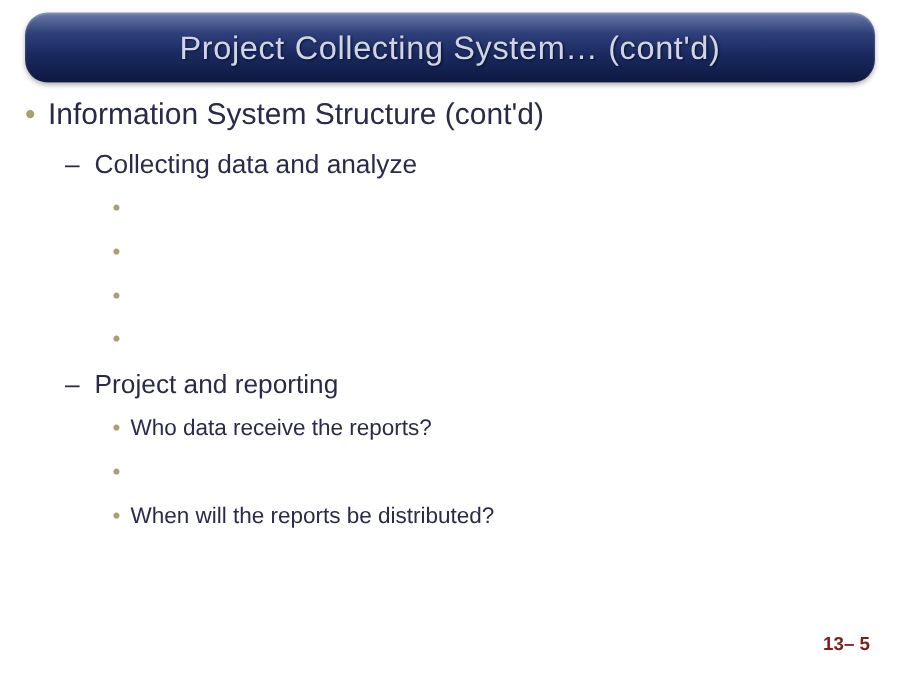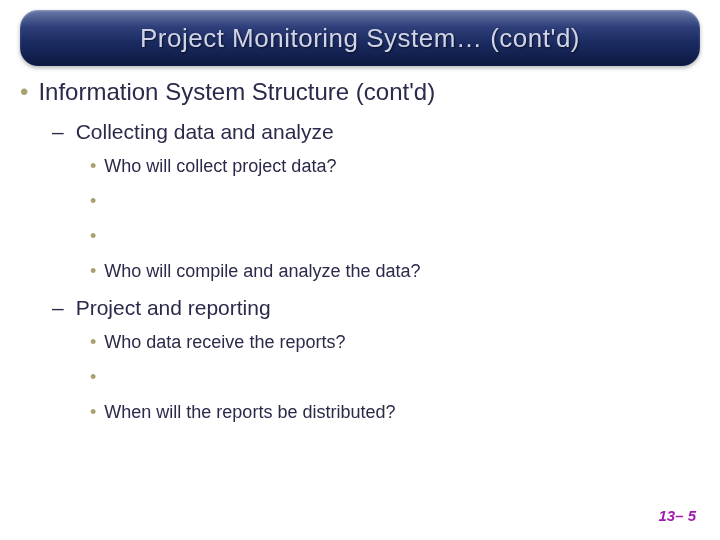--- a/index.html
+++ b/index.html
@@ -55,56 +55,53 @@
     margin-left: 70px;
     margin-bottom: 14px;
   }
   .bullet3 { color: #a8a070; margin-right: 8px; font-size: 18px; }
   .page-num {
     position: absolute;
     bottom: 16px;
     right: 24px;
     font-size: 15px;
     font-weight: bold;
-    font-style: italic;
-    color: #a21caf;
+    color: #7f1d1d;
   }
 </style>
 </head>
 <body>
 
 <div class="slide">
   <div class="title-bar">
-    <span class="title-text">Project Monitoring System… (cont'd)</span>
+    <span class="title-text">Project Collecting System… (cont'd)</span>
   </div>
 
   <div class="content">
 
     <div class="level1">
       <span class="bullet1">•</span>
       <span>Information System Structure (cont'd)</span>
     </div>
 
     <div class="level2">
       <span class="bullet2">–</span>
       <span>Collecting data and analyze</span>
     </div>
     <div class="level3">
       <span class="bullet3">•</span>
-      <span>Who will collect project data?</span>
     </div>
     <div class="level3">
       <span class="bullet3">•</span>
     </div>
     <div class="level3">
       <span class="bullet3">•</span>
     </div>
     <div class="level3">
       <span class="bullet3">•</span>
-      <span>Who will compile and analyze the data?</span>
     </div>
 
     <div class="level2">
       <span class="bullet2">–</span>
       <span>Project and reporting</span>
     </div>
     <div class="level3">
       <span class="bullet3">•</span>
       <span>Who data receive the reports?</span>
     </div>

